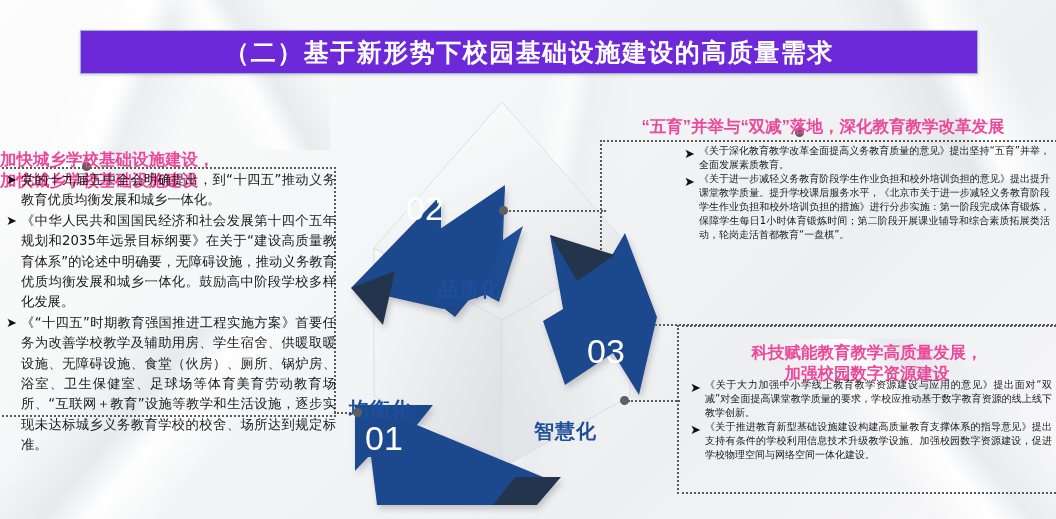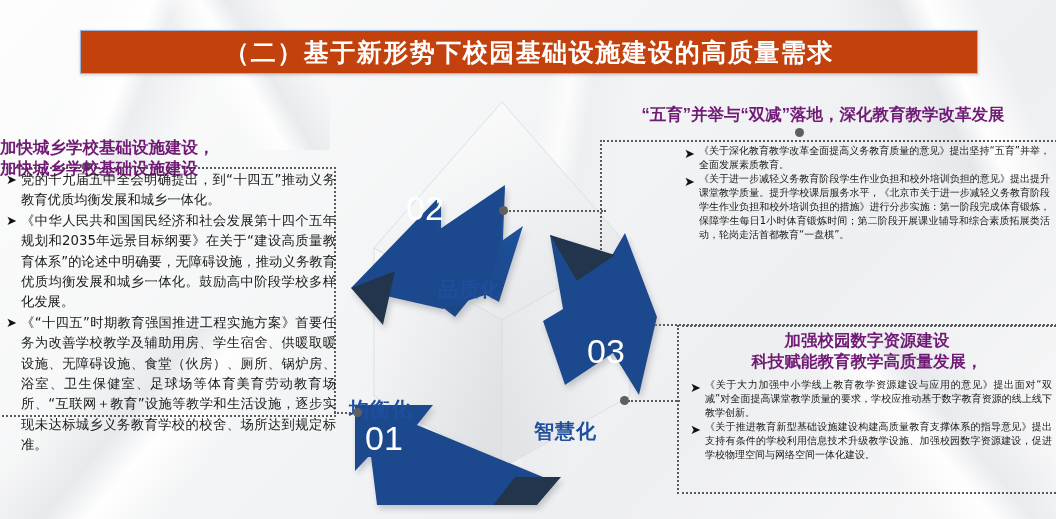--- a/index.html
+++ b/index.html
@@ -17,21 +17,21 @@
   .c1{left:-40px;top:-60px;width:320px;height:240px;background:linear-gradient(120deg,rgba(255,255,255,0) 40%,rgba(255,255,255,.95) 52%,rgba(225,227,231,.55) 58%,rgba(255,255,255,0) 72%);transform:rotate(-8deg);}
   .c2{left:70px;top:-80px;width:260px;height:230px;background:linear-gradient(60deg,rgba(255,255,255,0) 45%,rgba(255,255,255,.9) 55%,rgba(218,221,226,.5) 62%,rgba(255,255,255,0) 75%);}
   .c3{right:-60px;top:-70px;width:330px;height:250px;background:linear-gradient(-115deg,rgba(255,255,255,0) 38%,rgba(255,255,255,.95) 50%,rgba(222,225,229,.6) 57%,rgba(255,255,255,0) 72%);}
   .c4{left:-30px;bottom:-70px;width:360px;height:260px;background:linear-gradient(-50deg,rgba(255,255,255,0) 40%,rgba(255,255,255,.92) 52%,rgba(220,223,228,.55) 60%,rgba(255,255,255,0) 74%);}
   .c5{right:-50px;bottom:-80px;width:340px;height:260px;background:linear-gradient(50deg,rgba(255,255,255,0) 42%,rgba(255,255,255,.9) 53%,rgba(221,224,229,.5) 60%,rgba(255,255,255,0) 74%);}
   .c6{left:380px;top:60px;width:300px;height:420px;background:linear-gradient(100deg,rgba(255,255,255,0) 45%,rgba(255,255,255,.7) 52%,rgba(228,230,234,.35) 58%,rgba(255,255,255,0) 70%);}
 
   
   .titlebar{
     position:absolute;left:80px;top:30px;width:896px;height:42px;
-    background:#c2410c;border:1px solid #9db6d8;
+    background:#6d28d9;border:1px solid #9db6d8;
     box-shadow:0 1px 3px rgba(0,0,0,.18);
     display:flex;align-items:center;justify-content:center;
     z-index:6;
   }
   .titlebar .ttxt{
     color:#ffffff;font-size:25px;font-weight:bold;letter-spacing:1.5px;
     white-space:nowrap;
   }
 
   
@@ -56,22 +56,22 @@
   .dotbox{position:absolute;border:2px dotted #5a5a5a;z-index:3;}
   .dot-left{left:-14px;top:167px;width:348px;height:246px;border-left:none;}
   .dot-tr{left:600px;top:140px;width:470px;height:182px;border-right:none;}
   .dot-br{left:677px;top:325px;width:393px;height:165px;border-right:none;}
 
   .conn-dot{position:absolute;width:9px;height:9px;border-radius:50%;background:#5f5f5f;z-index:7;}
   .conn-line{position:absolute;border-top:2px dotted #5a5a5a;z-index:3;}
 
   
   .headline{
-    position:absolute;color:#701a75;font-weight:bold;font-size:16.5px;
-    line-height:21px;z-index:8;white-space:nowrap;
+    position:absolute;color:#ec4899;font-weight:bold;font-size:16.5px;
+    line-height:21px;z-index:8;white-space:nowrap;margin-top:12px;
   }
   .hl-left{left:0px;top:137px;width:338px;text-align:left;}
   .hl-tr{left:590px;top:104px;width:466px;text-align:center;}
   .hl-br{left:678px;top:330px;width:378px;text-align:center;}
 
   .bodyblock{position:absolute;z-index:8;color:#1a1a1a;}
   .bl-left{left:6px;top:170px;width:330px;}
   .bl-tr{left:684px;top:144px;width:366px;}
   .bl-br{left:690px;top:378px;width:362px;}
 
@@ -211,22 +211,22 @@
       <span class="mk">➤</span>
       <span class="tx">《关于深化教育教学改革全面提高义务教育质量的意见》提出坚持“五育”并举，全面发展素质教育。</span>
     </div>
     <div class="bullet">
       <span class="mk">➤</span>
       <span class="tx">《关于进一步减轻义务教育阶段学生作业负担和校外培训负担的意见》提出提升课堂教学质量。提升学校课后服务水平，《北京市关于进一步减轻义务教育阶段学生作业负担和校外培训负担的措施》进行分步实施：第一阶段完成体育锻炼，保障学生每日1小时体育锻炼时间；第二阶段开展课业辅导和综合素质拓展类活动，轮岗走活首都教育“一盘棋”。</span>
     </div>
   </div>
 
   <div class="headline hl-br">
+    <div>科技赋能教育教学高质量发展，</div>
     <div>加强校园数字资源建设</div>
-    <div>科技赋能教育教学高质量发展，</div>
   </div>
   <div class="bodyblock bl-br">
     <div class="bullet">
       <span class="mk">➤</span>
       <span class="tx">《关于大力加强中小学线上教育教学资源建设与应用的意见》提出面对“双减”对全面提高课堂教学质量的要求，学校应推动基于数字教育资源的线上线下教学创新。</span>
     </div>
     <div class="bullet">
       <span class="mk">➤</span>
       <span class="tx">《关于推进教育新型基础设施建设构建高质量教育支撑体系的指导意见》提出支持有条件的学校利用信息技术升级教学设施、加强校园数字资源建设，促进学校物理空间与网络空间一体化建设。</span>
     </div>

